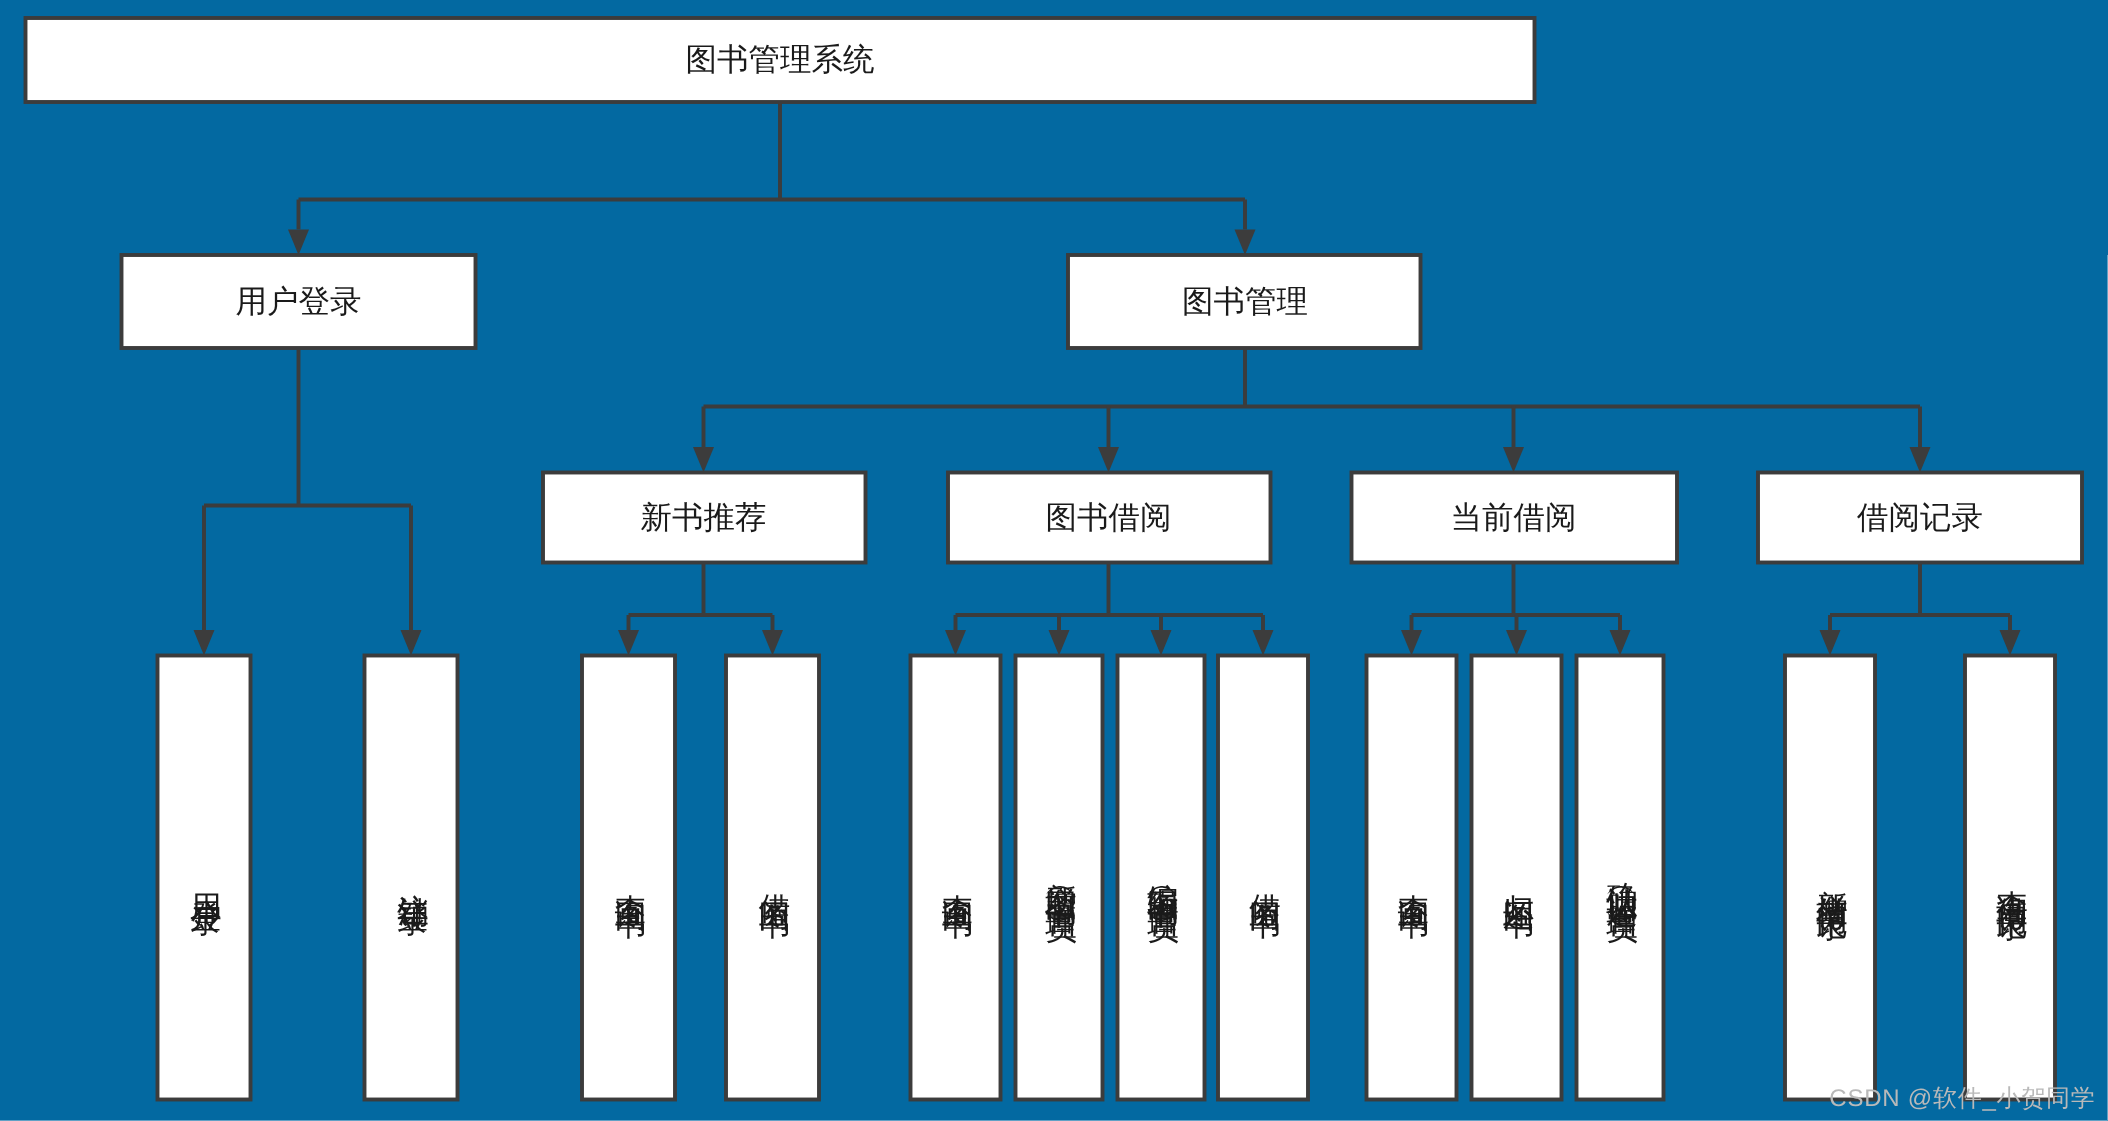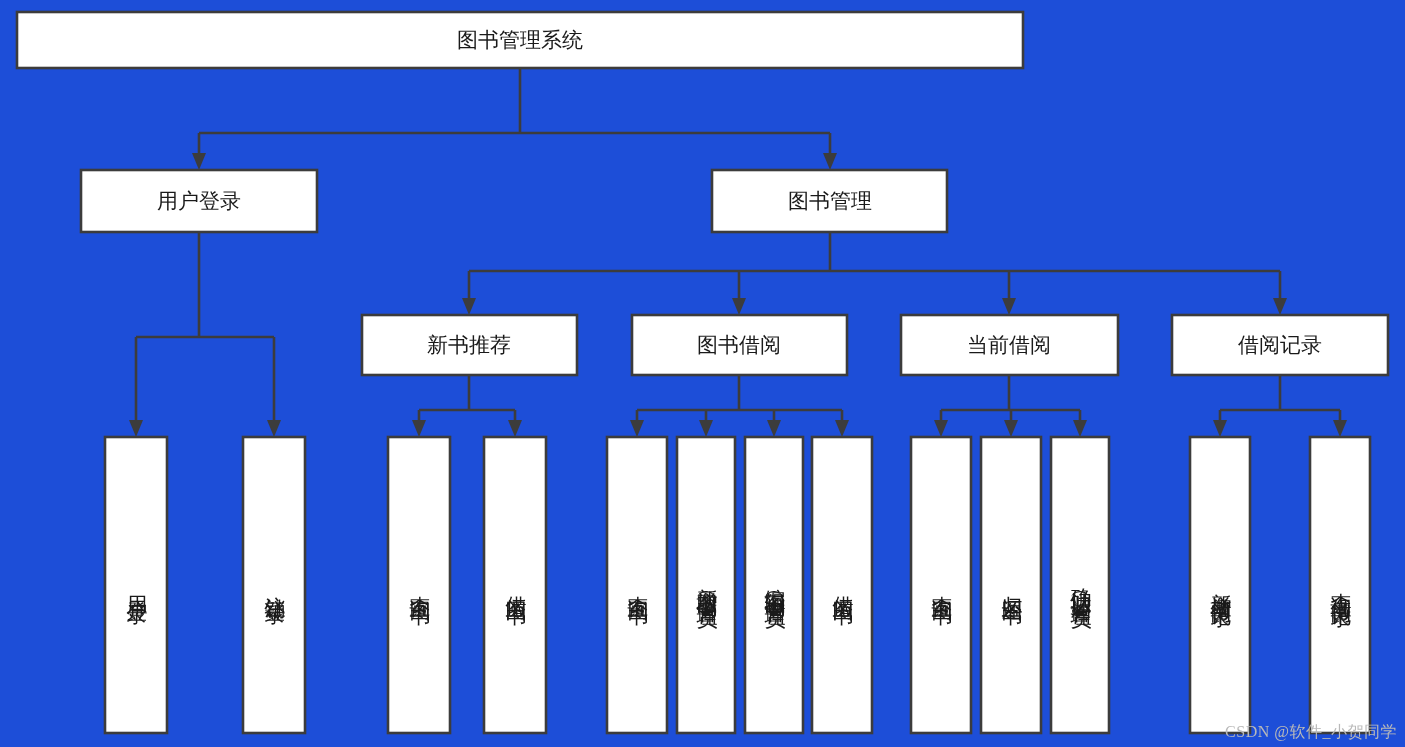--- a/index.html
+++ b/index.html
@@ -10,21 +10,21 @@
   body {
     width: 1405px;
     height: 747px;
     font-family: "DejaVu Sans", "Liberation Sans", sans-serif;
     overflow: hidden;
   }
   #diagram-root {
     position: relative;
     width: 1405px;
     height: 747px;
-    background: #1d4ed8;
+    background: #0369a1;
   }
   svg#tree-svg {
     position: absolute;
     left: 0;
     top: 0;
     width: 1405px;
     height: 747px;
     display: block;
   }
   .node-box {
@@ -53,21 +53,21 @@
     stroke-linecap: butt;
   }
   .arrow-head {
     fill: #3c3c3c;
     stroke: none;
   }
   .watermark {
     position: absolute;
     right: 8px;
     bottom: 4px;
-    font-family: Liberation Serif, serif;
+    font-family: Liberation Sans, sans-serif;
     font-size: 16px;
     color: #b9b9b9;
     white-space: nowrap;
     pointer-events: none;
     letter-spacing: 0.5px;
   }
 </style>
 </head>
 <body>
 

